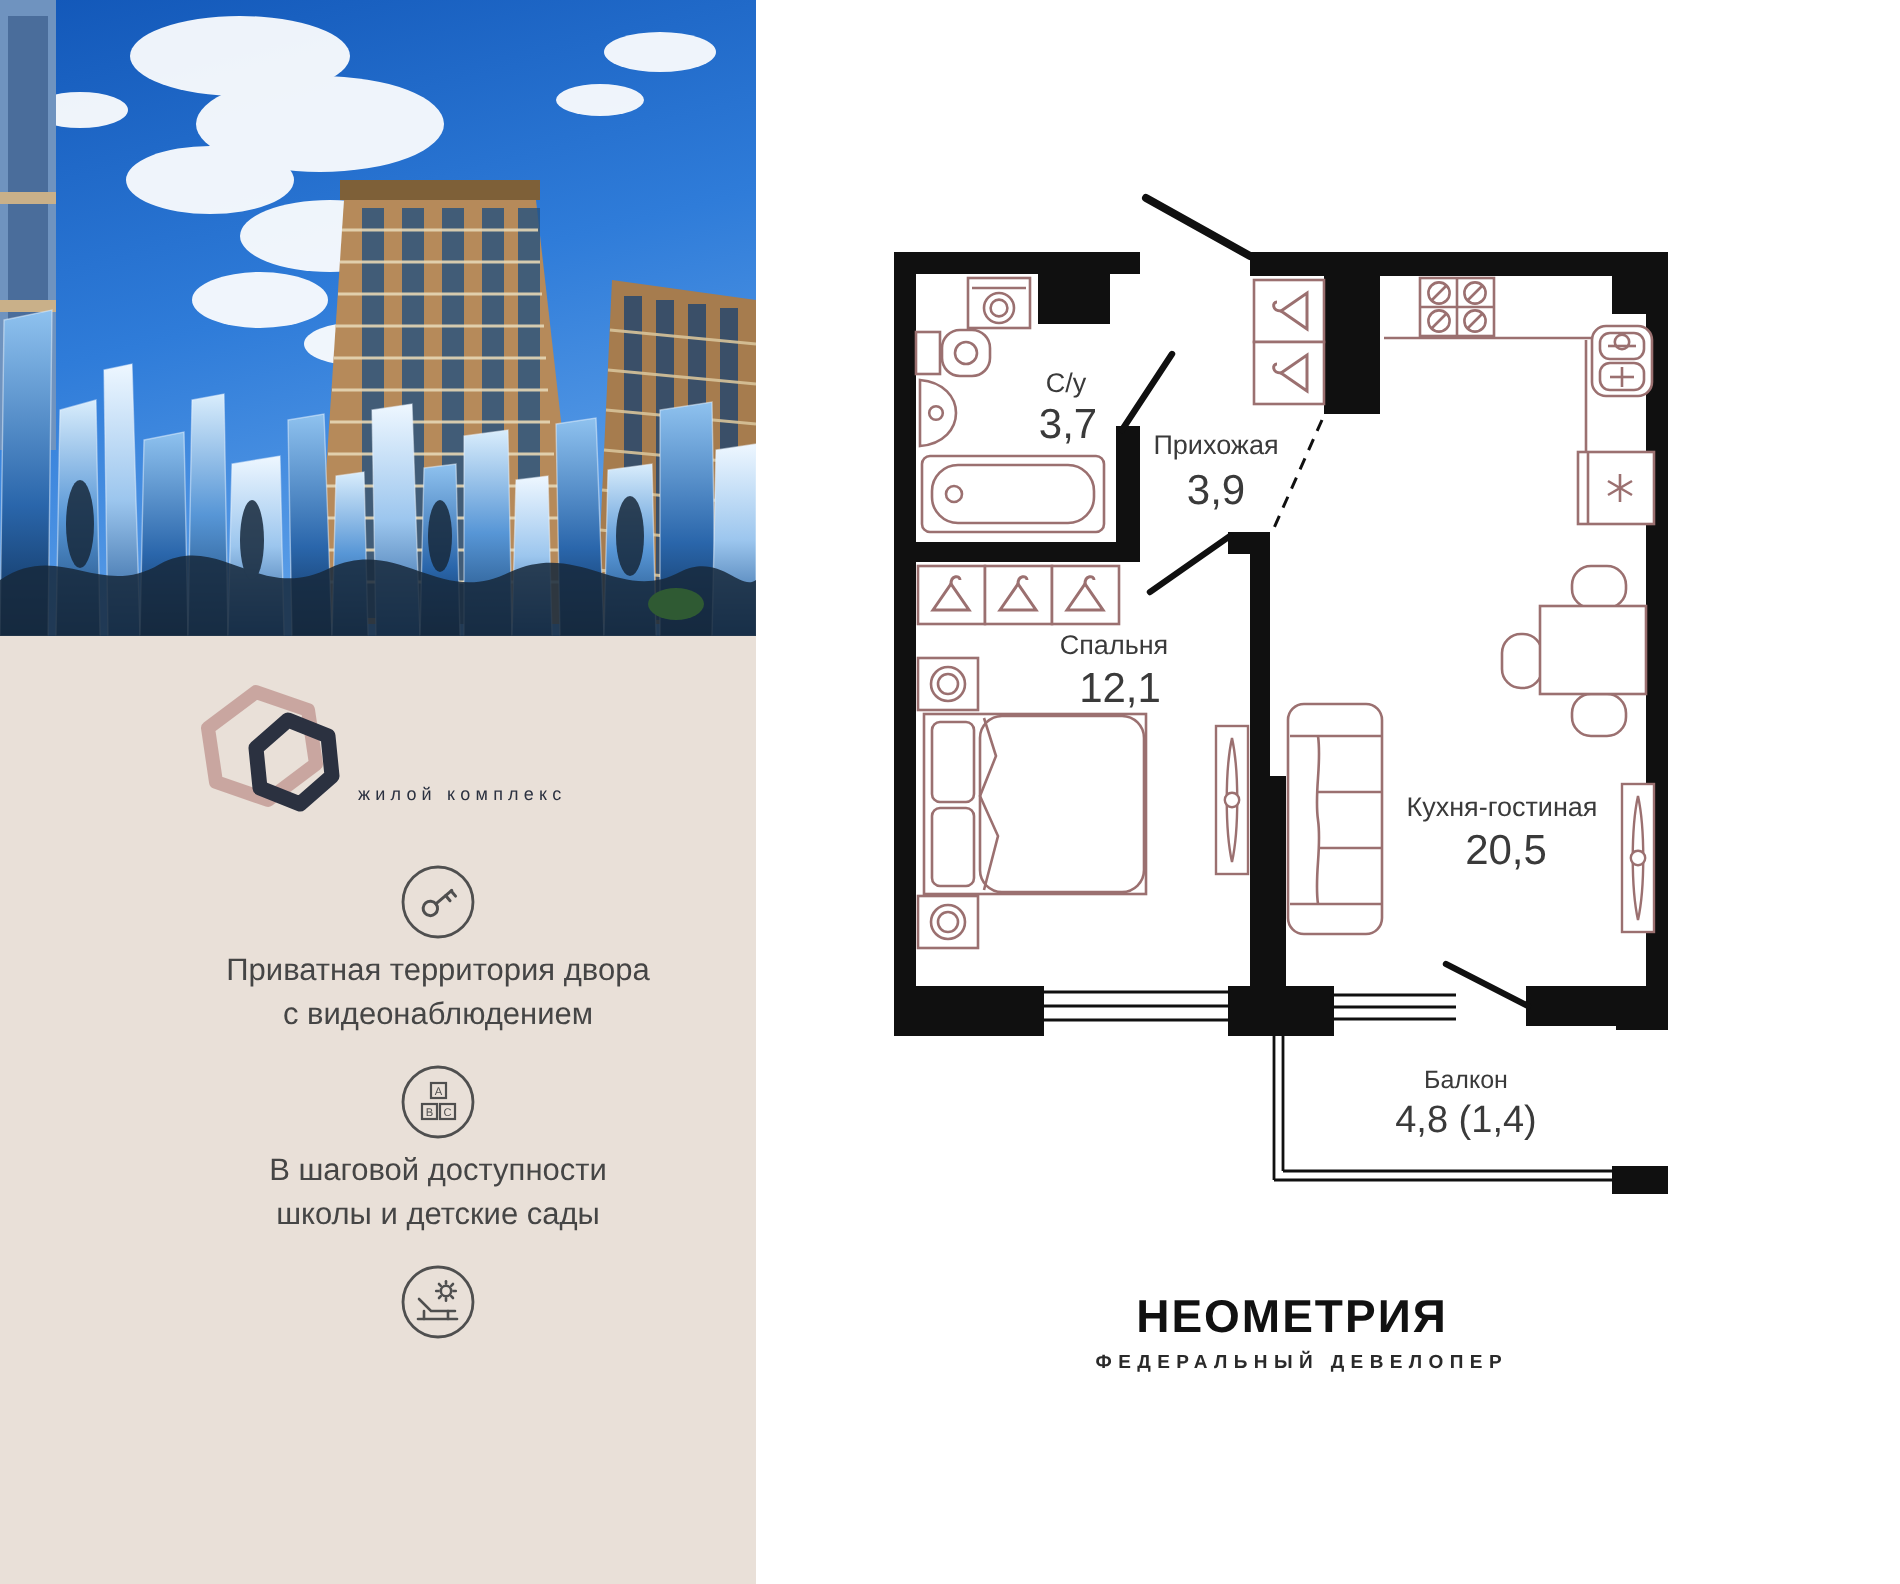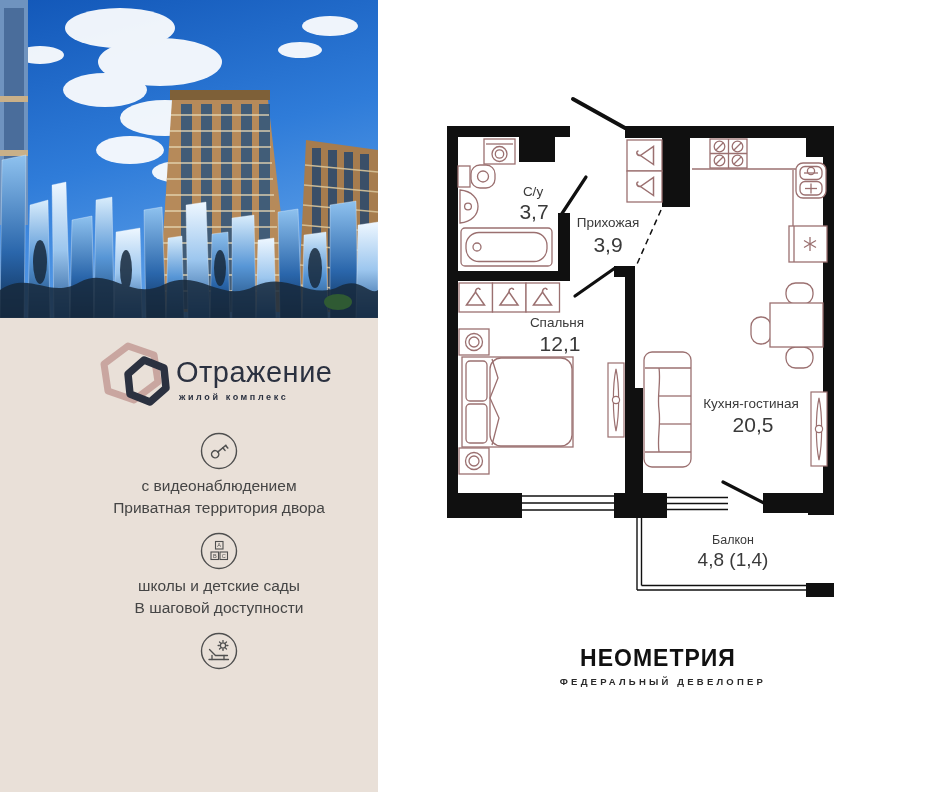--- a/index.html
+++ b/index.html
@@ -3,28 +3,28 @@
 <meta charset="utf-8">
 <style>
   html,body{margin:0;padding:0;background:#ffffff;}
   .page{position:relative;width:950px;height:792px;background:#ffffff;overflow:hidden;
         font-family:"Liberation Sans",sans-serif;}
   .photo{position:absolute;left:0;top:0;width:378px;height:318px;display:block;}
   .left-panel{position:absolute;left:0;top:318px;width:378px;height:474px;background:#e9e0d8;}
   .logo-mark{position:absolute;left:100px;top:24px;width:80px;height:72px;}
   .brand-name{position:absolute;left:176px;top:38px;font-size:29px;font-weight:500;
               color:#2b3140;letter-spacing:0.5px;}
-  .brand-tagline{position:absolute;left:179px;top:74px;font-size:9px;font-weight:700;
+  .brand-tagline{position:absolute;left:179px;top:74px;font-size:9px;font-weight:400;
                  color:#2b3140;letter-spacing:2.6px;text-transform:lowercase;}
   .features{position:absolute;left:34px;top:114px;width:370px;text-align:center;}
   .feature{margin-bottom:13px;}
   .feature .ficon{display:block;margin:0 auto 5px auto;width:38px;height:38px;}
   .feature .fline{font-size:15.5px;line-height:22px;color:#454545;}
   .plan{position:absolute;left:440px;top:90px;width:410px;height:515px;display:block;}
-  .developer{position:absolute;left:538px;top:645px;width:216px;text-align:center;margin-left:12px;}
+  .developer{position:absolute;left:538px;top:645px;width:216px;text-align:center;}
   .developer .dev-name{font-size:23px;font-weight:800;color:#111111;letter-spacing:1px;}
   .developer .dev-tagline{margin-top:4px;font-size:9.5px;font-weight:700;color:#2a2a2a;
                           letter-spacing:3.2px;text-align:right;}
   .plan text{font-family:"Liberation Sans",sans-serif;fill:#3a3a3a;}
   .room-name{font-size:13.5px;}
   .room-area{font-size:21px;font-weight:500;}
   .balcony-name{font-size:12.5px;}
   .balcony-area{font-size:19px;font-weight:500;}
 </style>
 </head>
@@ -149,55 +149,54 @@
   </svg>
 
   <div class="left-panel">
 
     <svg class="logo-mark" viewBox="0 0 80 72">
 
       <polygon points="28,4 54,13 58,40 34,58 8,49 4,22" fill="none" stroke="#c5a09a" stroke-width="7" stroke-linejoin="round" opacity="0.9"></polygon>
 
       <polygon points="44,18 64,26 66,46 50,60 30,52 28,32" fill="none" stroke="#2b3140" stroke-width="7.5" stroke-linejoin="round"></polygon>
     </svg>
-    <div class="brand-name">Отражение</div>
     <div class="brand-tagline">жилой комплекс</div>
 
     <div class="features">
 
       <div class="feature">
         <svg class="ficon" viewBox="0 0 38 38">
           <circle cx="19" cy="19" r="17.5" fill="none" stroke="#4f4f4f" stroke-width="1.4"></circle>
           <g transform="translate(19,19) rotate(-40)" fill="none" stroke="#4f4f4f" stroke-width="1.5" stroke-linecap="round">
             <circle cx="-5" cy="0" r="3.6"></circle>
             <line x1="-1.4" y1="0" x2="9" y2="0"></line>
             <line x1="5" y1="0" x2="5" y2="3.4"></line>
             <line x1="8.6" y1="0" x2="8.6" y2="3.4"></line>
           </g>
         </svg>
+        <div class="fline">Приватная территория двора</div>
         <div class="fline">с видеонаблюдением</div>
-        <div class="fline">Приватная территория двора</div>
       </div>
 
       <div class="feature">
         <svg class="ficon" viewBox="0 0 38 38">
           <circle cx="19" cy="19" r="17.5" fill="none" stroke="#4f4f4f" stroke-width="1.4"></circle>
           <g fill="none" stroke="#4f4f4f" stroke-width="1.1">
             <rect x="15.5" y="9.5" width="7.5" height="7.5"></rect>
             <rect x="11" y="20" width="7.5" height="7.5"></rect>
             <rect x="20" y="20" width="7.5" height="7.5"></rect>
           </g>
           <g fill="#4f4f4f" font-family="'Liberation Sans',sans-serif" font-size="5.6" text-anchor="middle">
             <text x="19.2" y="15.4">А</text>
             <text x="14.8" y="25.9">В</text>
             <text x="23.8" y="25.9">С</text>
           </g>
         </svg>
+        <div class="fline">В шаговой доступности</div>
         <div class="fline">школы и детские сады</div>
-        <div class="fline">В шаговой доступности</div>
       </div>
 
       <div class="feature">
         <svg class="ficon" viewBox="0 0 38 38">
           <circle cx="19" cy="19" r="17.5" fill="none" stroke="#4f4f4f" stroke-width="1.4"></circle>
           <g fill="none" stroke="#4f4f4f" stroke-width="1.3" stroke-linecap="round">
             <circle cx="23" cy="13.5" r="2.6"></circle>
             <line x1="23" y1="8.6" x2="23" y2="9.8"></line>
               <line x1="23" y1="17.2" x2="23" y2="18.4"></line>
             <line x1="18.1" y1="13.5" x2="19.3" y2="13.5"></line>

